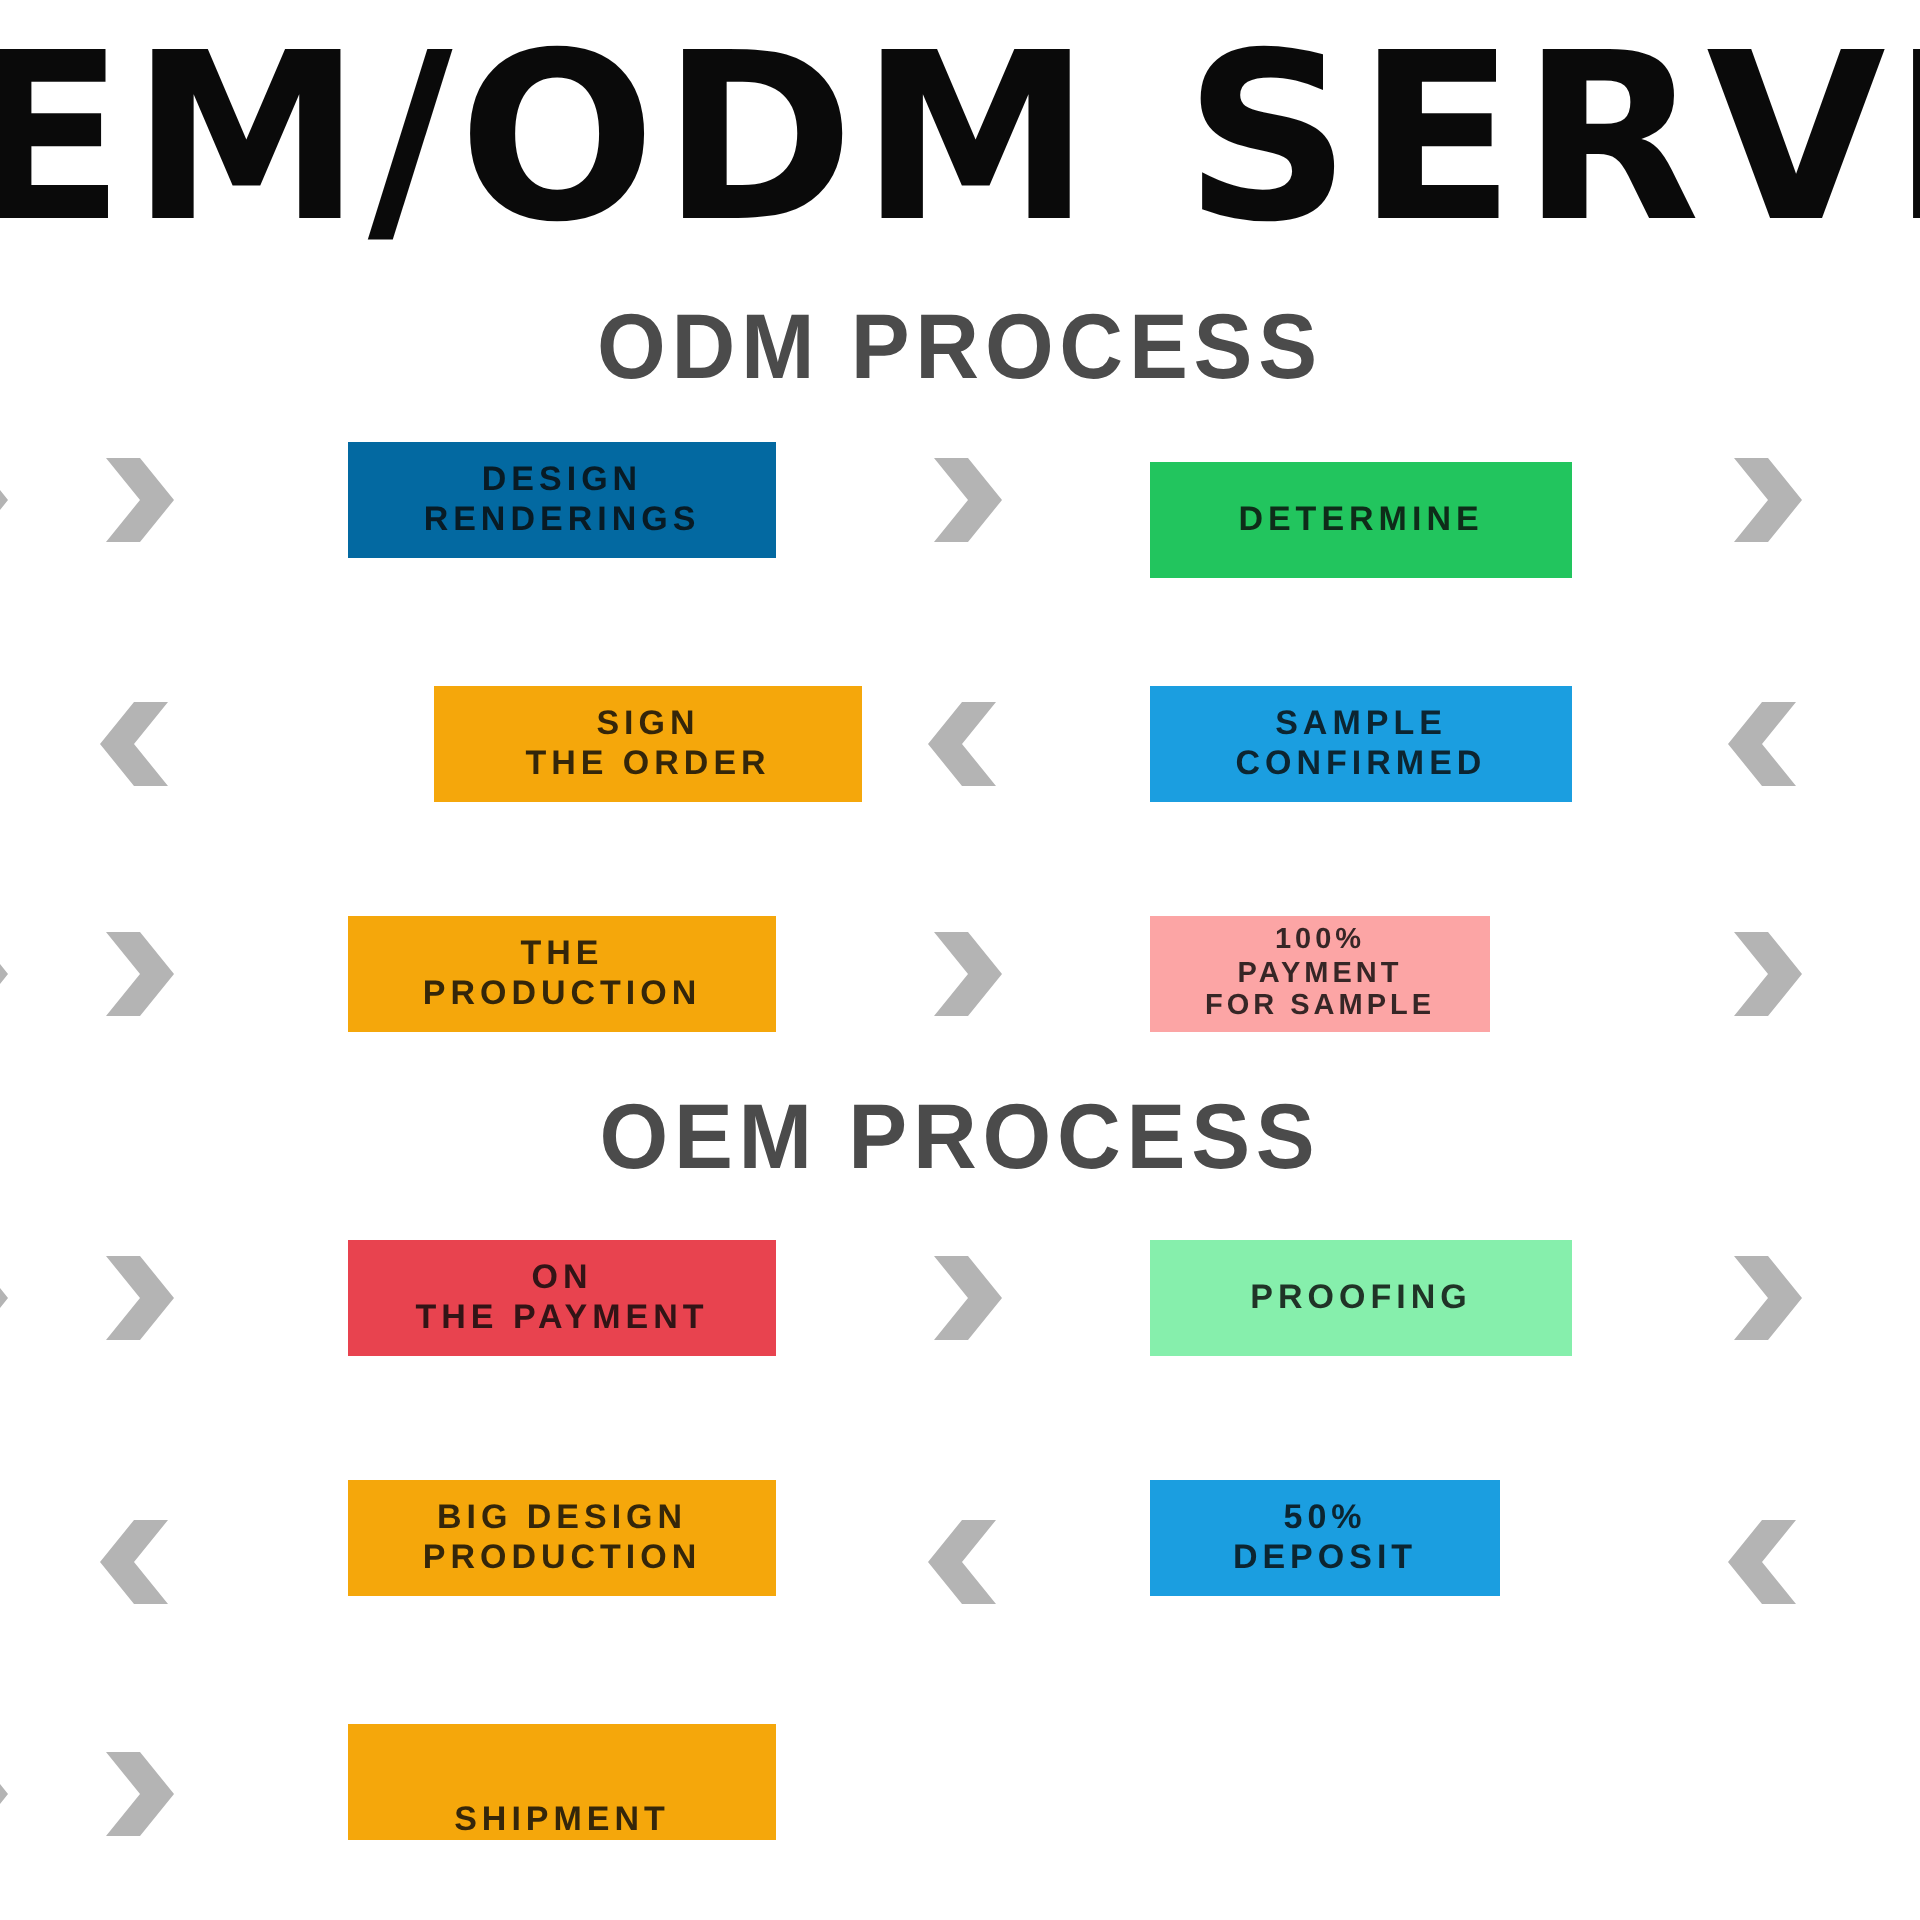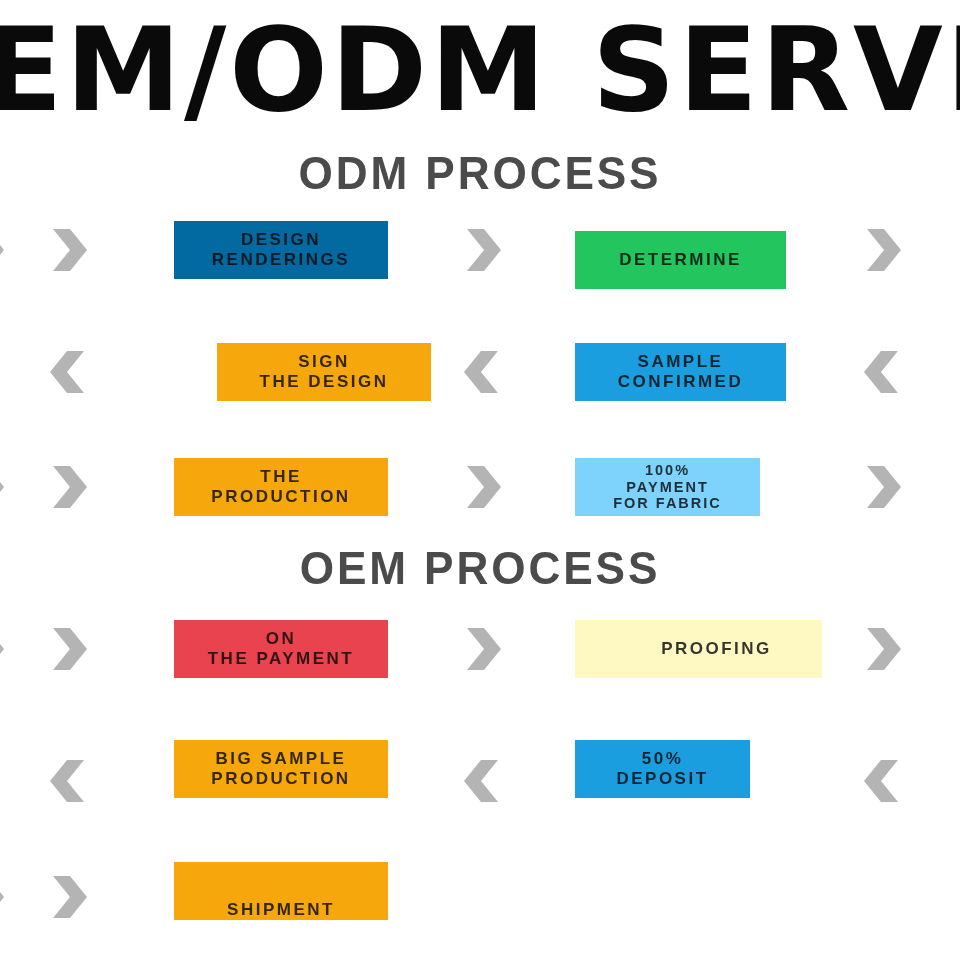--- a/index.html
+++ b/index.html
@@ -83,21 +83,21 @@
           <polygon points="3,0 20,0 37,21 20,42 3,42 20,21" fill="#b4b4b4"></polygon>
         </svg>
       </div>
       <div class="chevron" style="left: 50px; top: 351px; transform: scaleX(-1);">
         <svg viewBox="0 0 37 42">
           <polygon points="3,0 20,0 37,21 20,42 3,42 20,21" fill="#b4b4b4"></polygon>
         </svg>
       </div>
       <div class="flow-box" style="left: 174px; top: 343px; width: 214px; height: 58px; background: rgb(245, 167, 11); margin-left: 43px;">
         <div>SIGN</div>
-        <div>THE DESIGN</div>
+        <div>THE ORDER</div>
       </div>
       <div class="chevron" style="left: 464px; top: 351px; transform: scaleX(-1);">
         <svg viewBox="0 0 37 42">
           <polygon points="3,0 20,0 37,21 20,42 3,42 20,21" fill="#b4b4b4"></polygon>
         </svg>
       </div>
       <div class="flow-box" style="left: 575px; top: 343px; width: 211px; height: 58px; background: rgb(27, 158, 224);">
         <div>SAMPLE</div>
         <div>CONFIRMED</div>
       </div>
@@ -118,24 +118,24 @@
       </div>
       <div class="flow-box" style="left: 174px; top: 458px; width: 214px; height: 58px; background: rgb(245, 167, 11);">
         <div>THE</div>
         <div>PRODUCTION</div>
       </div>
       <div class="chevron" style="left: 464px; top: 466px;">
         <svg viewBox="0 0 37 42">
           <polygon points="3,0 20,0 37,21 20,42 3,42 20,21" fill="#b4b4b4"></polygon>
         </svg>
       </div>
-      <div class="flow-box small" style="left: 575px; top: 458px; width: 185px; height: 58px; background: #7dd3fc; justify-content: center;">
+      <div class="flow-box small" style="left: 575px; top: 458px; width: 170px; height: 58px; background: #fca5a5; justify-content: center;">
         <div>100%</div>
         <div>PAYMENT</div>
-        <div>FOR FABRIC</div>
+        <div>FOR SAMPLE</div>
       </div>
       <div class="chevron" style="left: 864px; top: 466px;">
         <svg viewBox="0 0 37 42">
           <polygon points="3,0 20,0 37,21 20,42 3,42 20,21" fill="#b4b4b4"></polygon>
         </svg>
       </div>
       <div class="chevron" style="left: -33px; top: 628px;">
         <svg viewBox="0 0 37 42">
           <polygon points="3,0 20,0 37,21 20,42 3,42 20,21" fill="#b4b4b4"></polygon>
         </svg>
@@ -147,35 +147,35 @@
       </div>
       <div class="flow-box" style="left: 174px; top: 620px; width: 214px; height: 58px; background: rgb(232, 67, 79);">
         <div>ON</div>
         <div>THE PAYMENT</div>
       </div>
       <div class="chevron" style="left: 464px; top: 628px;">
         <svg viewBox="0 0 37 42">
           <polygon points="3,0 20,0 37,21 20,42 3,42 20,21" fill="#b4b4b4"></polygon>
         </svg>
       </div>
-      <div class="flow-box" style="left: 575px; top: 620px; width: 211px; height: 58px; background: #fef9c3; padding-left: 36px;">
+      <div class="flow-box" style="left: 575px; top: 620px; width: 211px; height: 58px; background: #86efac;">
         <div>PROOFING</div>
       </div>
       <div class="chevron" style="left: 864px; top: 628px;">
         <svg viewBox="0 0 37 42">
           <polygon points="3,0 20,0 37,21 20,42 3,42 20,21" fill="#b4b4b4"></polygon>
         </svg>
       </div>
       <div class="chevron" style="left: 50px; top: 760px; transform: scaleX(-1);">
         <svg viewBox="0 0 37 42">
           <polygon points="3,0 20,0 37,21 20,42 3,42 20,21" fill="#b4b4b4"></polygon>
         </svg>
       </div>
       <div class="flow-box" style="left: 174px; top: 740px; width: 214px; height: 58px; background: rgb(245, 167, 11);">
-        <div>BIG SAMPLE</div>
+        <div>BIG DESIGN</div>
         <div>PRODUCTION</div>
       </div>
       <div class="chevron" style="left: 464px; top: 760px; transform: scaleX(-1);">
         <svg viewBox="0 0 37 42">
           <polygon points="3,0 20,0 37,21 20,42 3,42 20,21" fill="#b4b4b4"></polygon>
         </svg>
       </div>
       <div class="flow-box" style="left: 575px; top: 740px; width: 175px; height: 58px; background: rgb(27, 158, 224);">
         <div>50%</div>
         <div>DEPOSIT</div>

